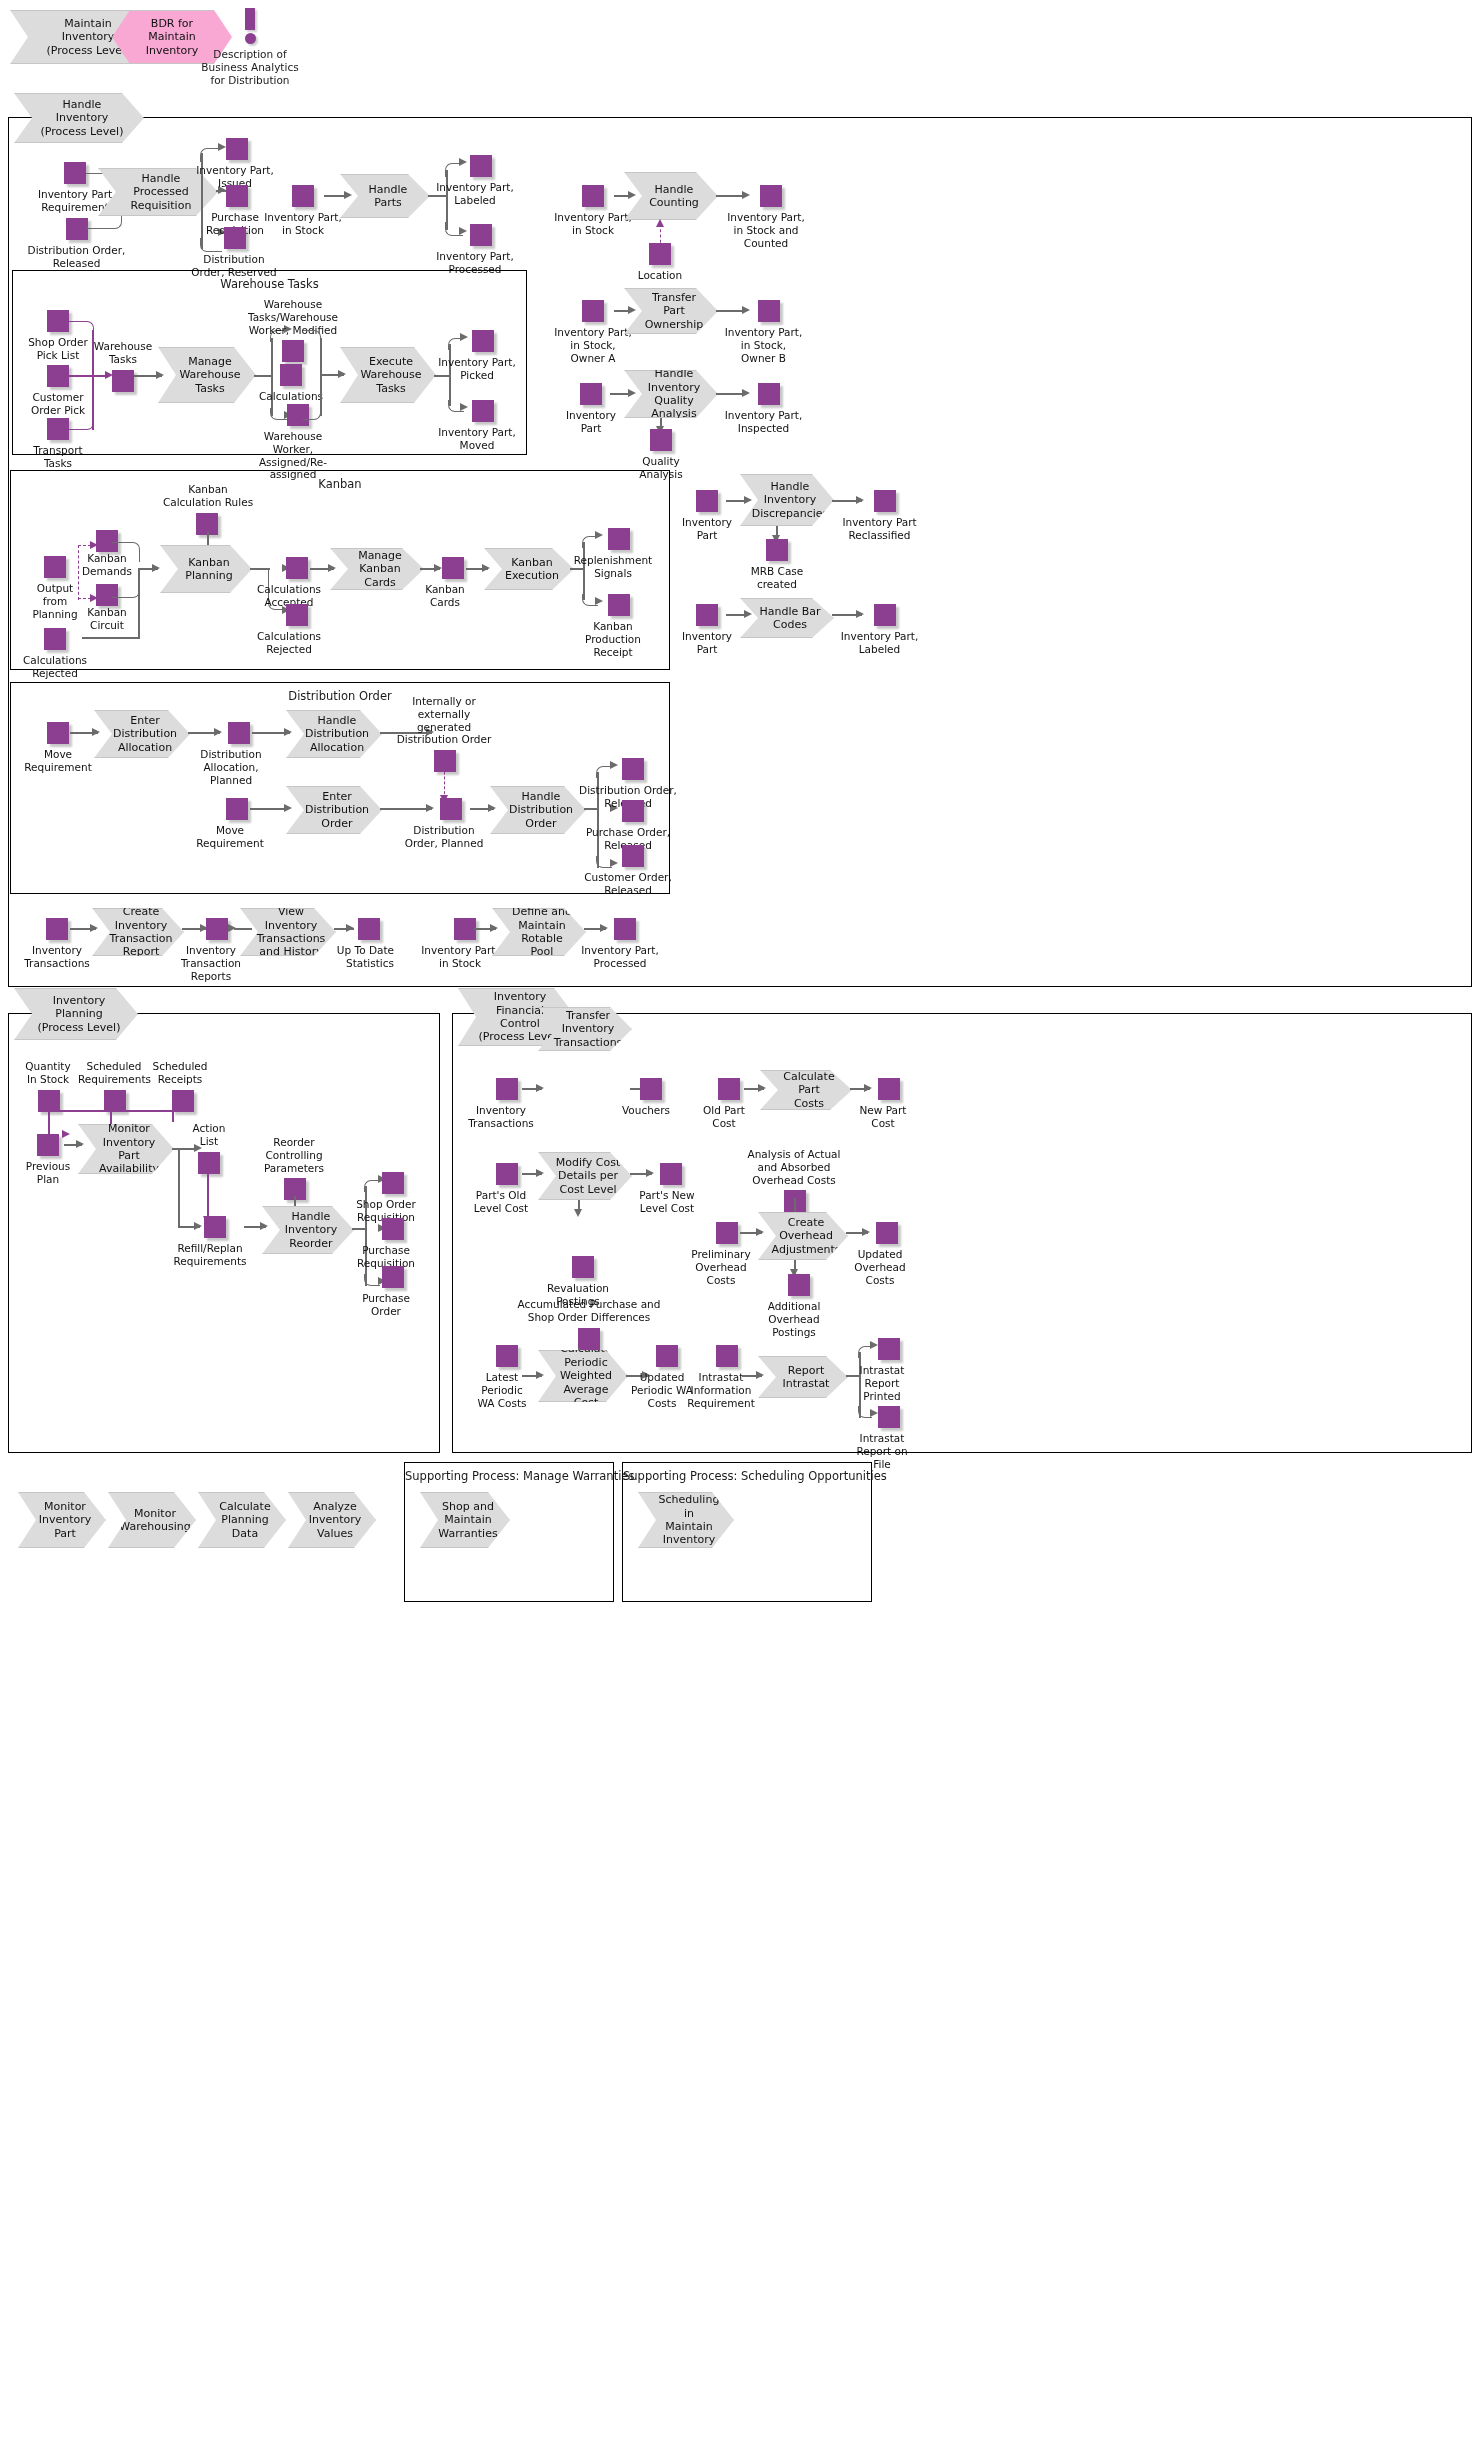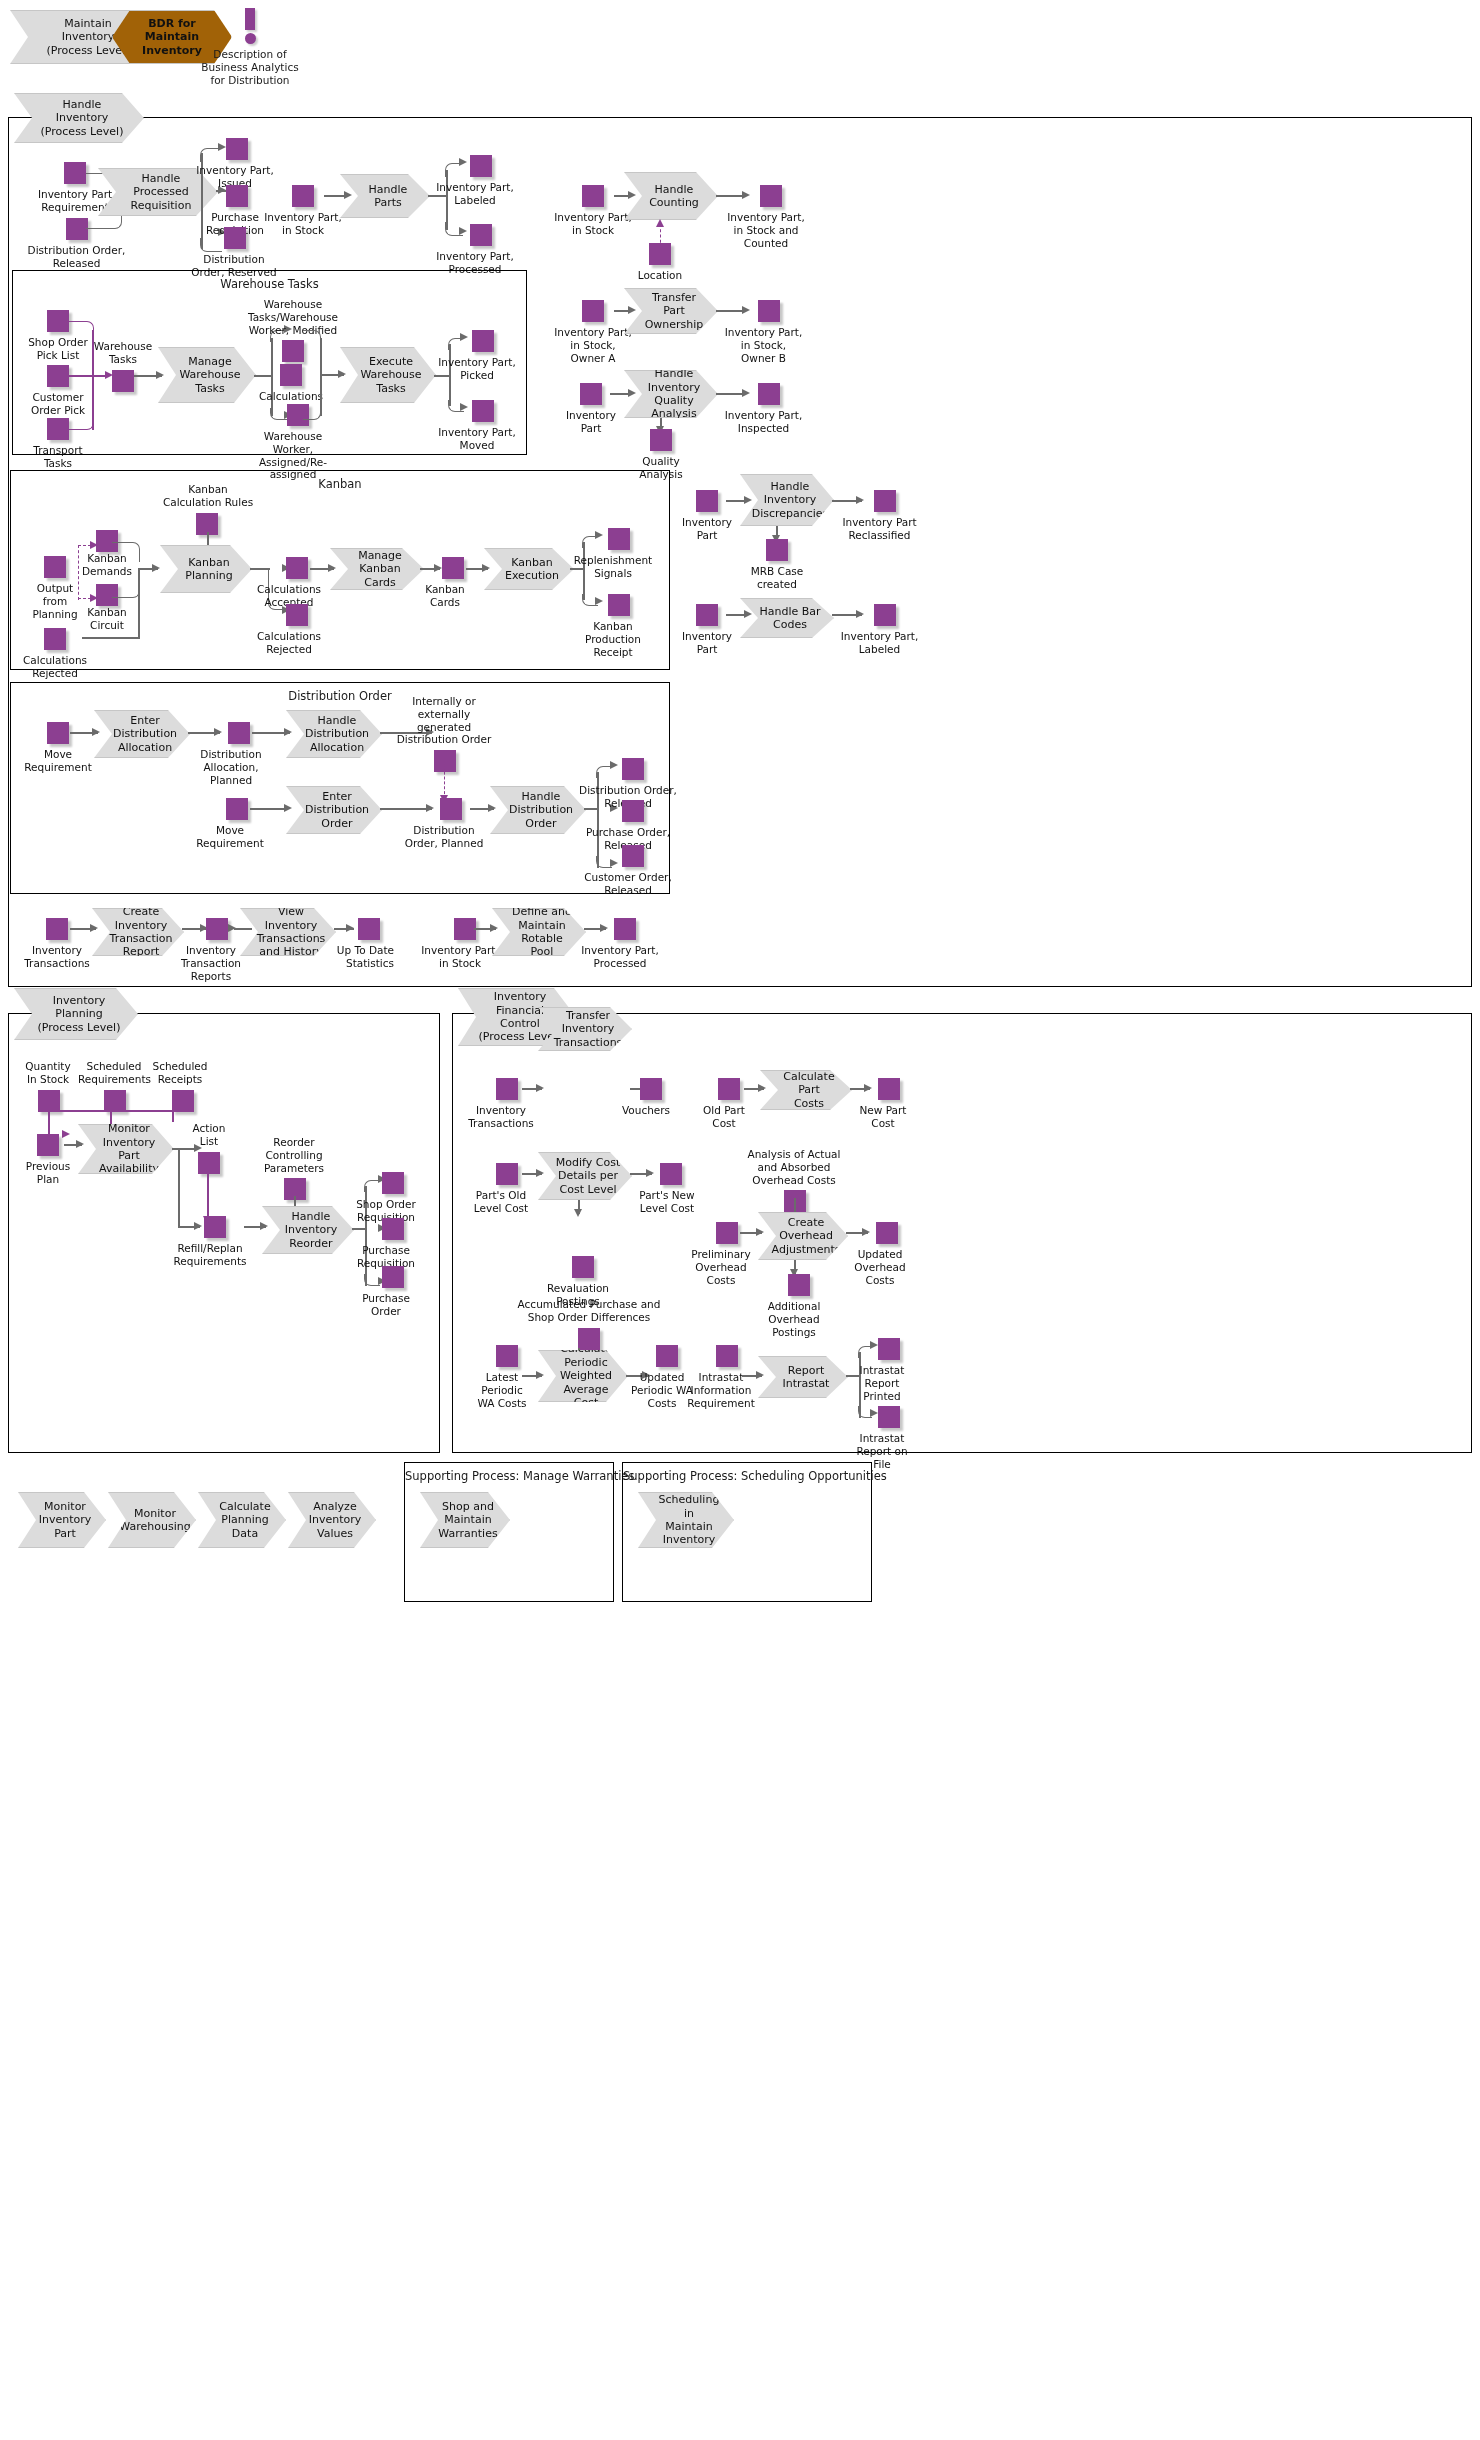--- a/index.html
+++ b/index.html
@@ -43,23 +43,22 @@
     color:#111;
     padding:2px 10px 2px 16px;
     clip-path: polygon(0 0, calc(100% - 22px) 0, 100% 50%, calc(100% - 22px) 100%, 0 100%, 18px 50%);
     filter: drop-shadow(3px 3px 2px rgba(0,0,0,0.22));
   }
   .chev.flat { 
     clip-path: polygon(0 0, calc(100% - 22px) 0, 100% 50%, calc(100% - 22px) 100%, 0 100%, 18px 50%);
   }
   .chev.hex { 
     clip-path: polygon(18px 0, calc(100% - 18px) 0, 100% 50%, calc(100% - 18px) 100%, 18px 100%, 0 50%);
-    background:#a16207;
+    background:#f9a8d4;
     padding:2px 6px;
-    font-weight:bold;
   }
 
   
   .obj { position:absolute; }
   .obj .sq {
     width:22px; height:22px;
     background:#8c3f91;
     box-shadow:3px 3px 2px rgba(0,0,0,0.22);
     margin:0 auto;
   }

